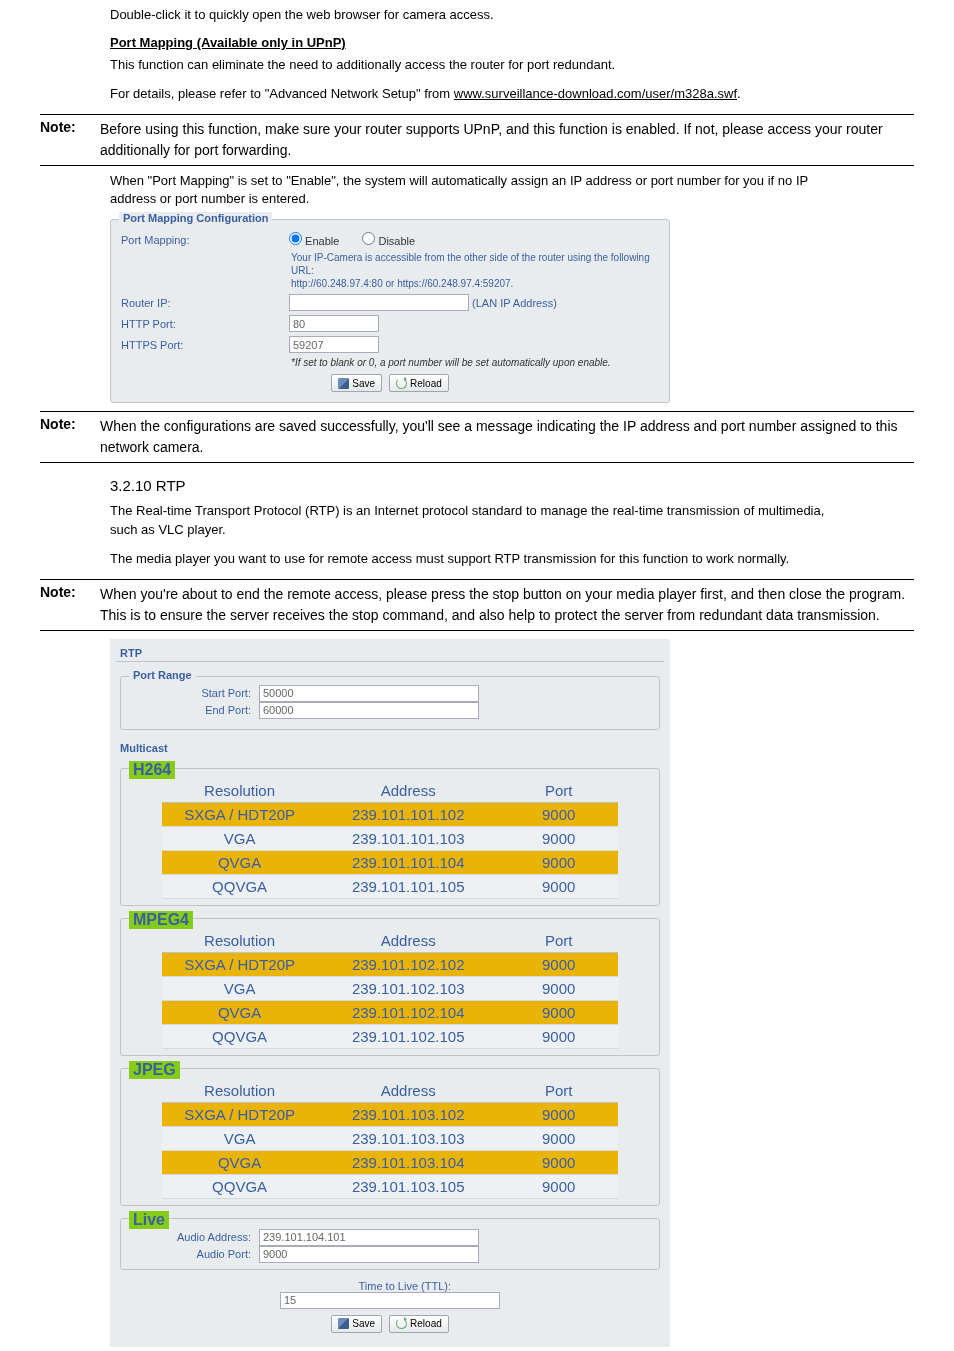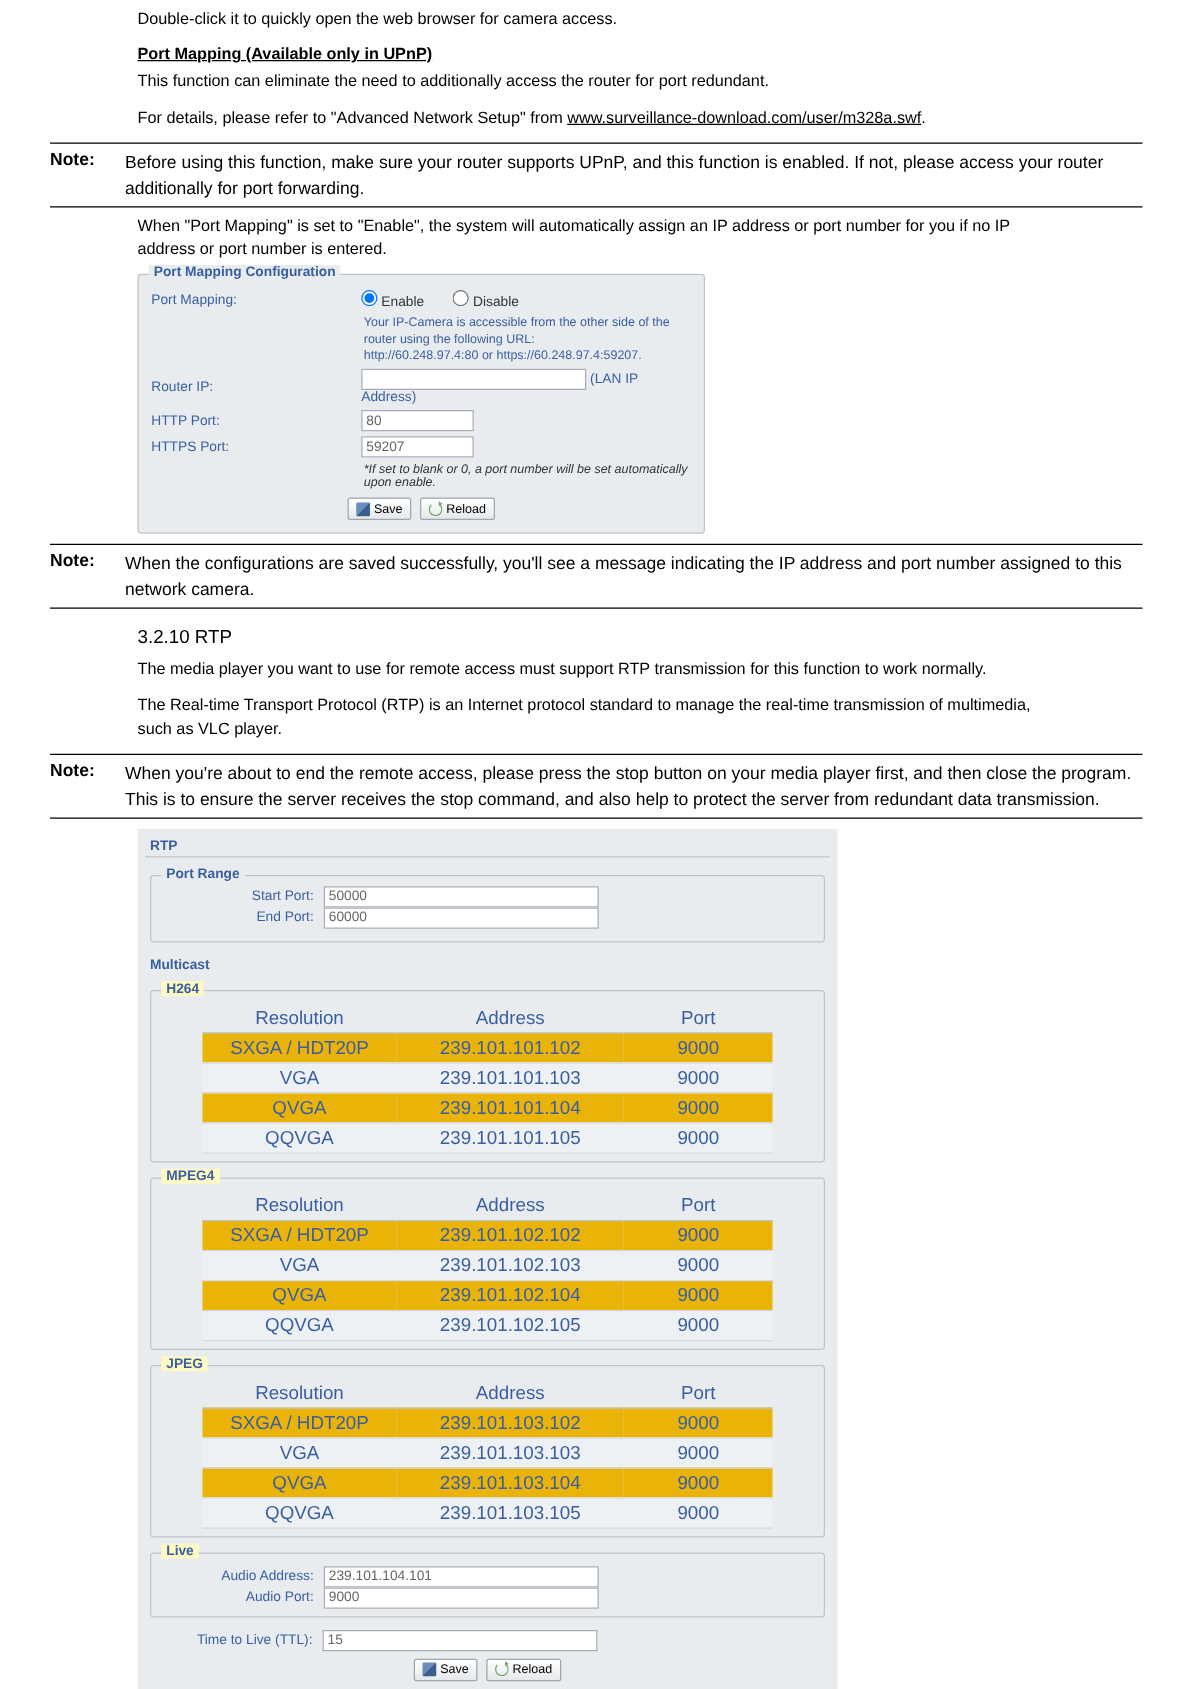--- a/index.html
+++ b/index.html
@@ -11,21 +11,21 @@
   a.link { color: #000; text-decoration: underline; }
   hr.rule { border: none; border-top: 1px solid #000; margin: 4px 40px; }
   .note-row { display: flex; margin: 3px 40px 3px 40px; }
   .note-lbl { flex: 0 0 60px; font-weight: bold; font-size: 14px; }
   .note-body { flex: 1; font-size: 14px; line-height: 1.5; }
   .note-hr-top { margin-top: 10px; }
   .sec-num { margin: 14px 70px 8px 70px; font-size: 15px; }
   .scr { margin: 8px 0 8px 70px; }
 
   
-  .fieldset1 { width: 454px; border: 1px solid #c0c4c8; border-radius: 3px;
+  .fieldset1 { width: 560px; border: 1px solid #c0c4c8; border-radius: 3px;
                padding: 8px 10px 10px 10px; position: relative;
                background: #e8ecef; font-size: 11px; }
   .fieldset1 .legend { position: absolute; top: -8px; left: 8px; padding: 0 4px;
                        background: #e8ecef; color: #3a5fa0; font-weight: bold; }
   .pm-row { display: flex; align-items: center; margin: 4px 0; }
   .pm-lbl { width: 160px; text-align: left; color: #3a5fa0; margin-right: 8px; }
   .pm-val { flex: 1; }
   .pm-small { font-size: 10px; color: #3a5fa0; margin-left: 170px; line-height: 1.3; }
   .pm-small .ulink { color: #3a5fa0; }
   .pm-italic { font-style: italic; font-size: 10px; margin-left: 170px; color: #333; }
@@ -56,28 +56,28 @@
   .rtp-fs .legend { position: absolute; top: -8px; left: 8px; padding: 0 4px;
                     background: #e8ecef; color: #3a5fa0; font-weight: bold; font-size: 11px; }
   .rtp-row { display: flex; align-items: center; margin: 0 0; }
   .rtp-lbl { width: 120px; text-align: right; color: #3a5fa0; margin-right: 8px; }
   .rtp-inp { border: 1px solid #aab; color: #666; height: 17px; padding: 0 3px;
              font-size: 11px; width: 220px; background: #fff; }
   .rtp-sec { color: #3a5fa0; font-weight: bold; margin: 10px 4px 0 4px; padding: 2px 0; }
   .rtp-inner-fs { border: 1px solid #c0c4c8; border-radius: 3px; position: relative;
                   margin: 12px 4px 4px 4px; padding: 10px 10px 6px 10px; }
   .rtp-inner-fs .legend { position: absolute; top: -8px; left: 8px; padding: 0 4px;
-                          background: #fef9c3; color: #3a5fa0; font-weight: bold; font-size: 11px; }
+                          background: #84cc16; color: #3a5fa0; font-weight: bold; font-size: 16px; }
   table.mini { width: 88%; margin-left: 6%; border-collapse: collapse; font-size: 15px; }
   table.mini th { color: #3a5fa0; font-weight: normal; padding: 3px; text-align: center;
                   border-bottom: 1px solid #c0c4c8; }
   table.mini td { color: #3a5fa0; padding: 3px; text-align: center;
                   border-bottom: 1px solid #d6dadd; background: #eab308; }
   table.mini tr.odd td { background: #eef1f3; }
-  .ttl-row { display: flex; align-items: center; margin: 10px 4px 4px 4px; }
+  .ttl-row { display: flex; align-items: center; margin: 10px 4px 4px 4px; flex-direction: column; }
   .ttl-lbl { width: 130px; text-align: right; color: #3a5fa0; margin-right: 8px; }
   .pgnum { text-align: center; font-size: 11px; color: #000; margin-top: 30px; }
 </style>
 </head>
 <body>
 
 <div class="doc">
 
   <p class="para">Double-click it to quickly open the web browser for camera access.</p>
 
@@ -159,22 +159,22 @@
 
 <hr class="rule note-hr-top">
 <div class="note-row">
   <div class="note-lbl">Note:</div>
   <div class="note-body">When the configurations are saved successfully, you'll see a message indicating the IP address and port number assigned to this network camera.</div>
 </div>
 <hr class="rule">
 
 <div class="doc">
   <p class="sec-num">3.2.10 RTP</p>
+  <p class="para">The Real-time Transport Protocol (RTP) is an Internet protocol standard to manage the real-time transmission of multimedia, such as VLC player.</p>
   <p class="para">The media player you want to use for remote access must support RTP transmission for this function to work normally.</p>
-  <p class="para">The Real-time Transport Protocol (RTP) is an Internet protocol standard to manage the real-time transmission of multimedia, such as VLC player.</p>
 </div>
 
 <hr class="rule note-hr-top">
 <div class="note-row">
   <div class="note-lbl">Note:</div>
   <div class="note-body">When you're about to end the remote access, please press the stop button on your media player first, and then close the program. This is to ensure the server receives the stop command, and also help to protect the server from redundant data transmission.</div>
 </div>
 <hr class="rule">
 
 <div class="doc">

